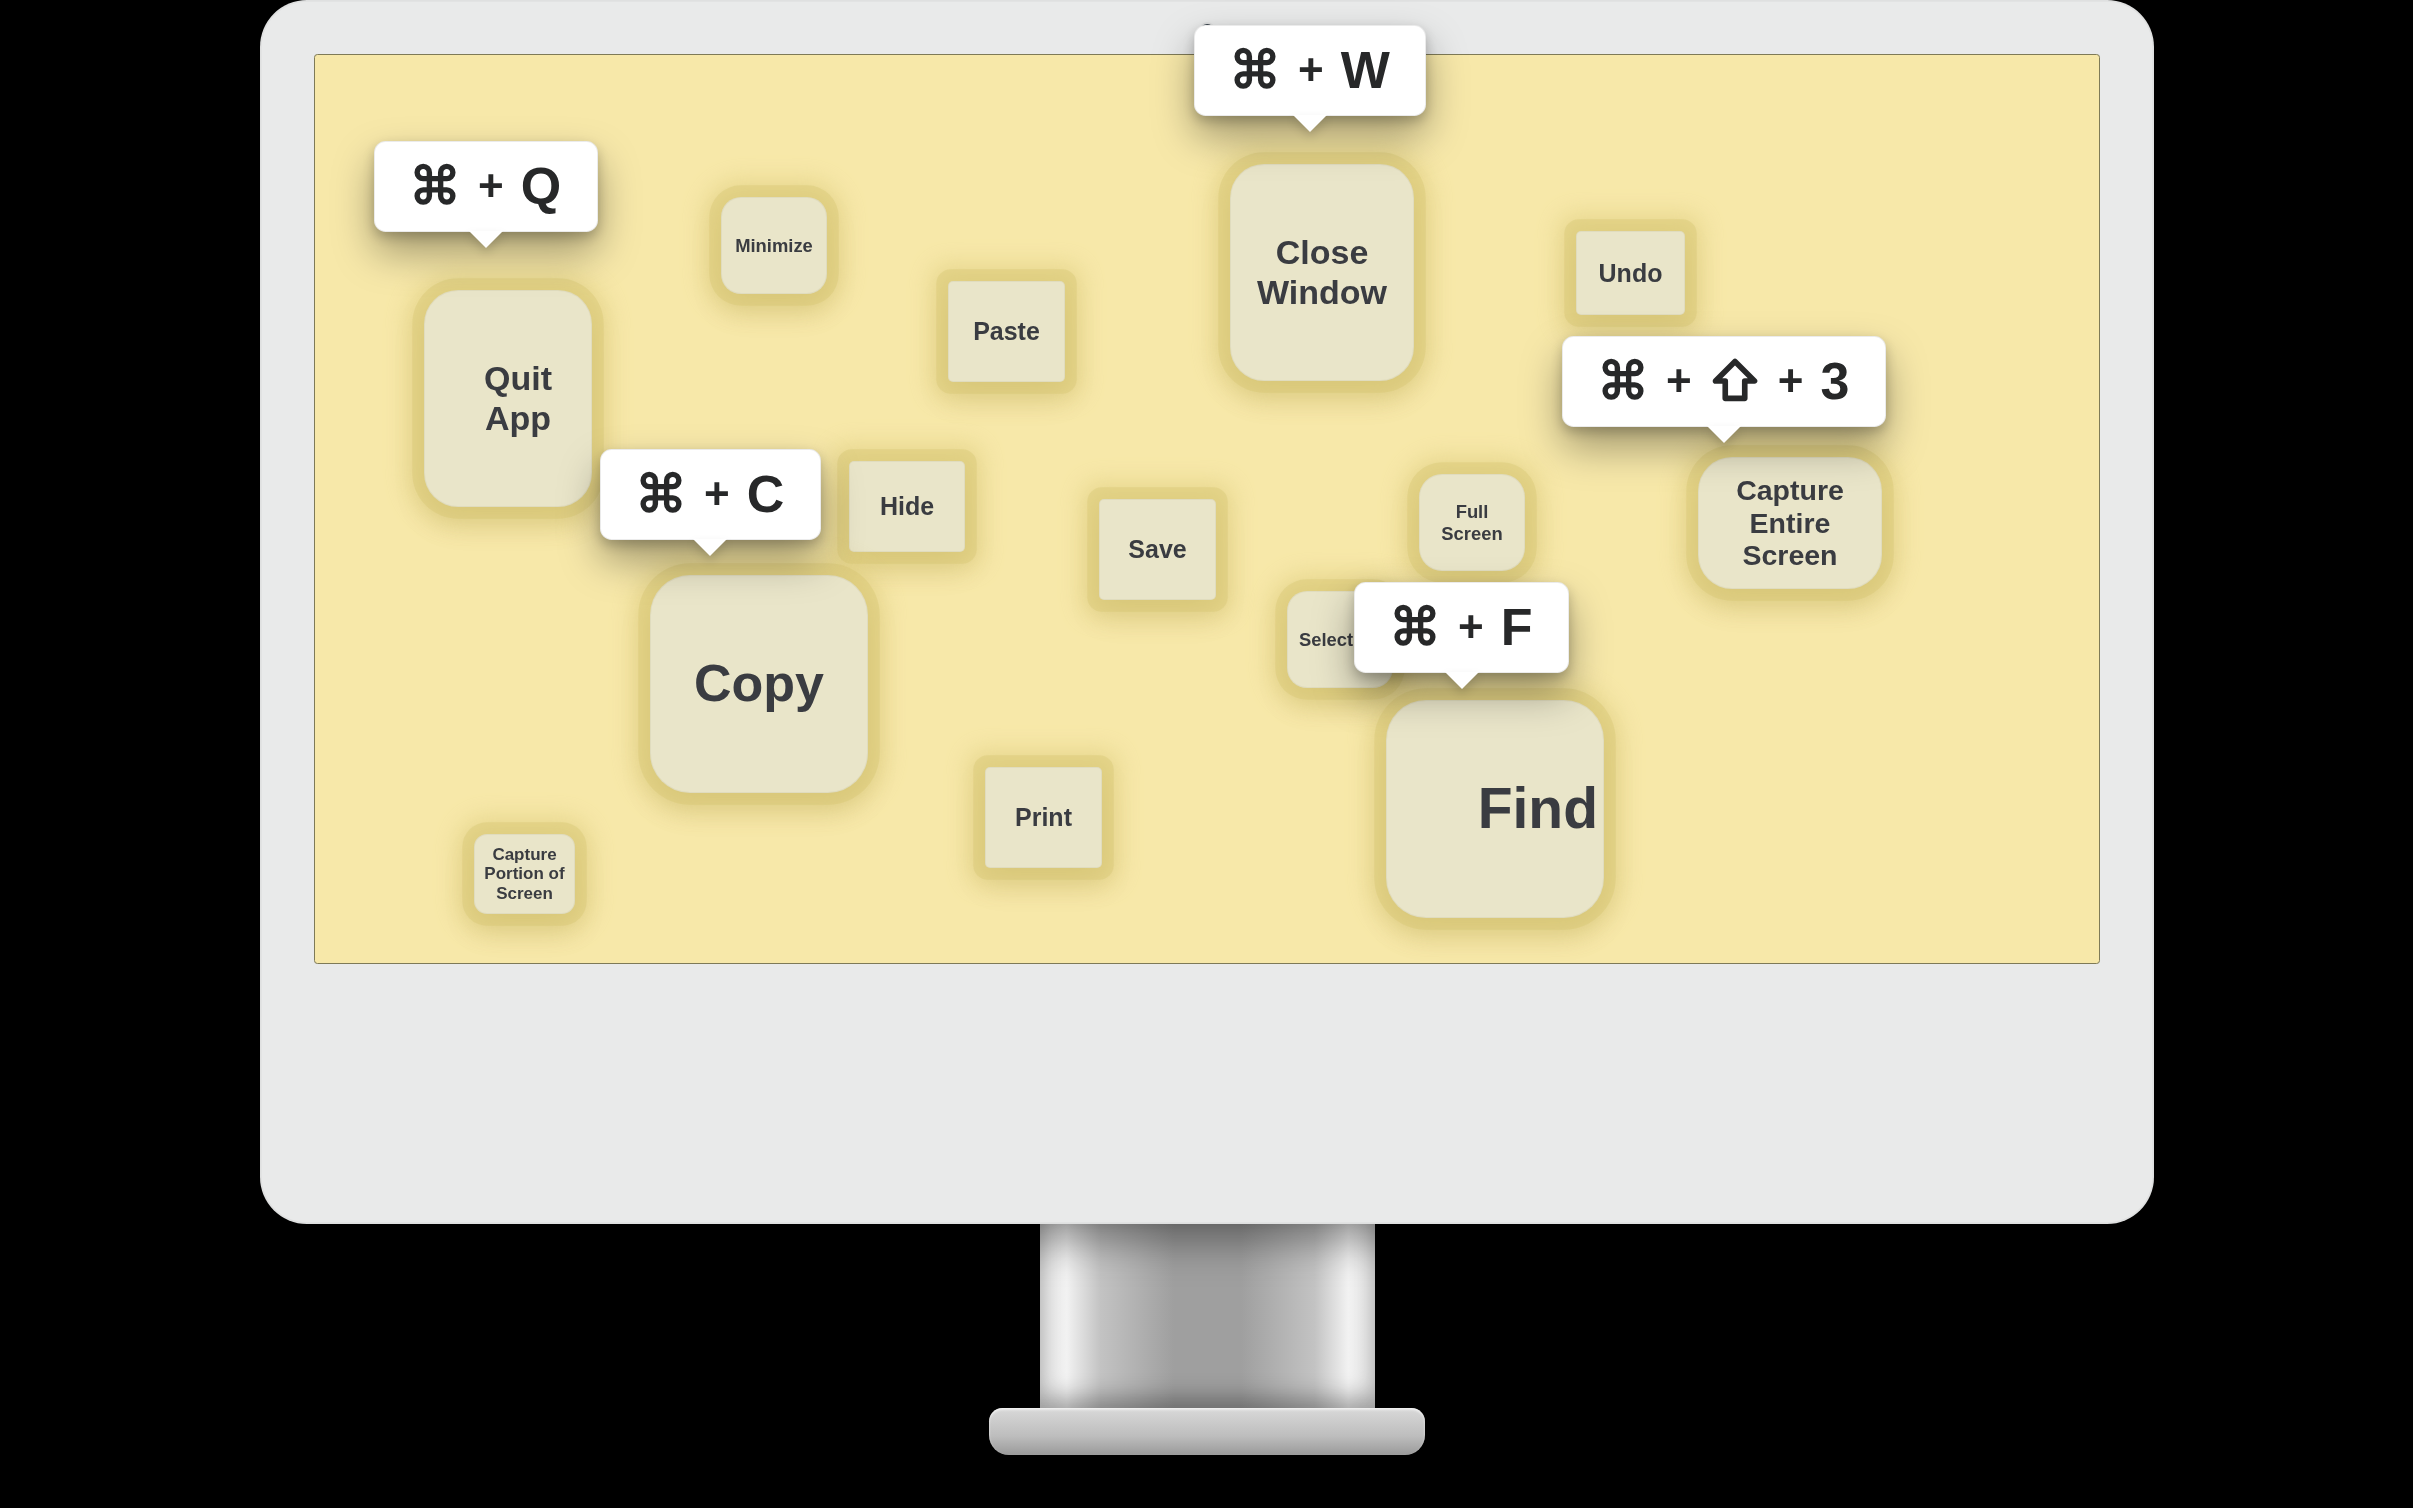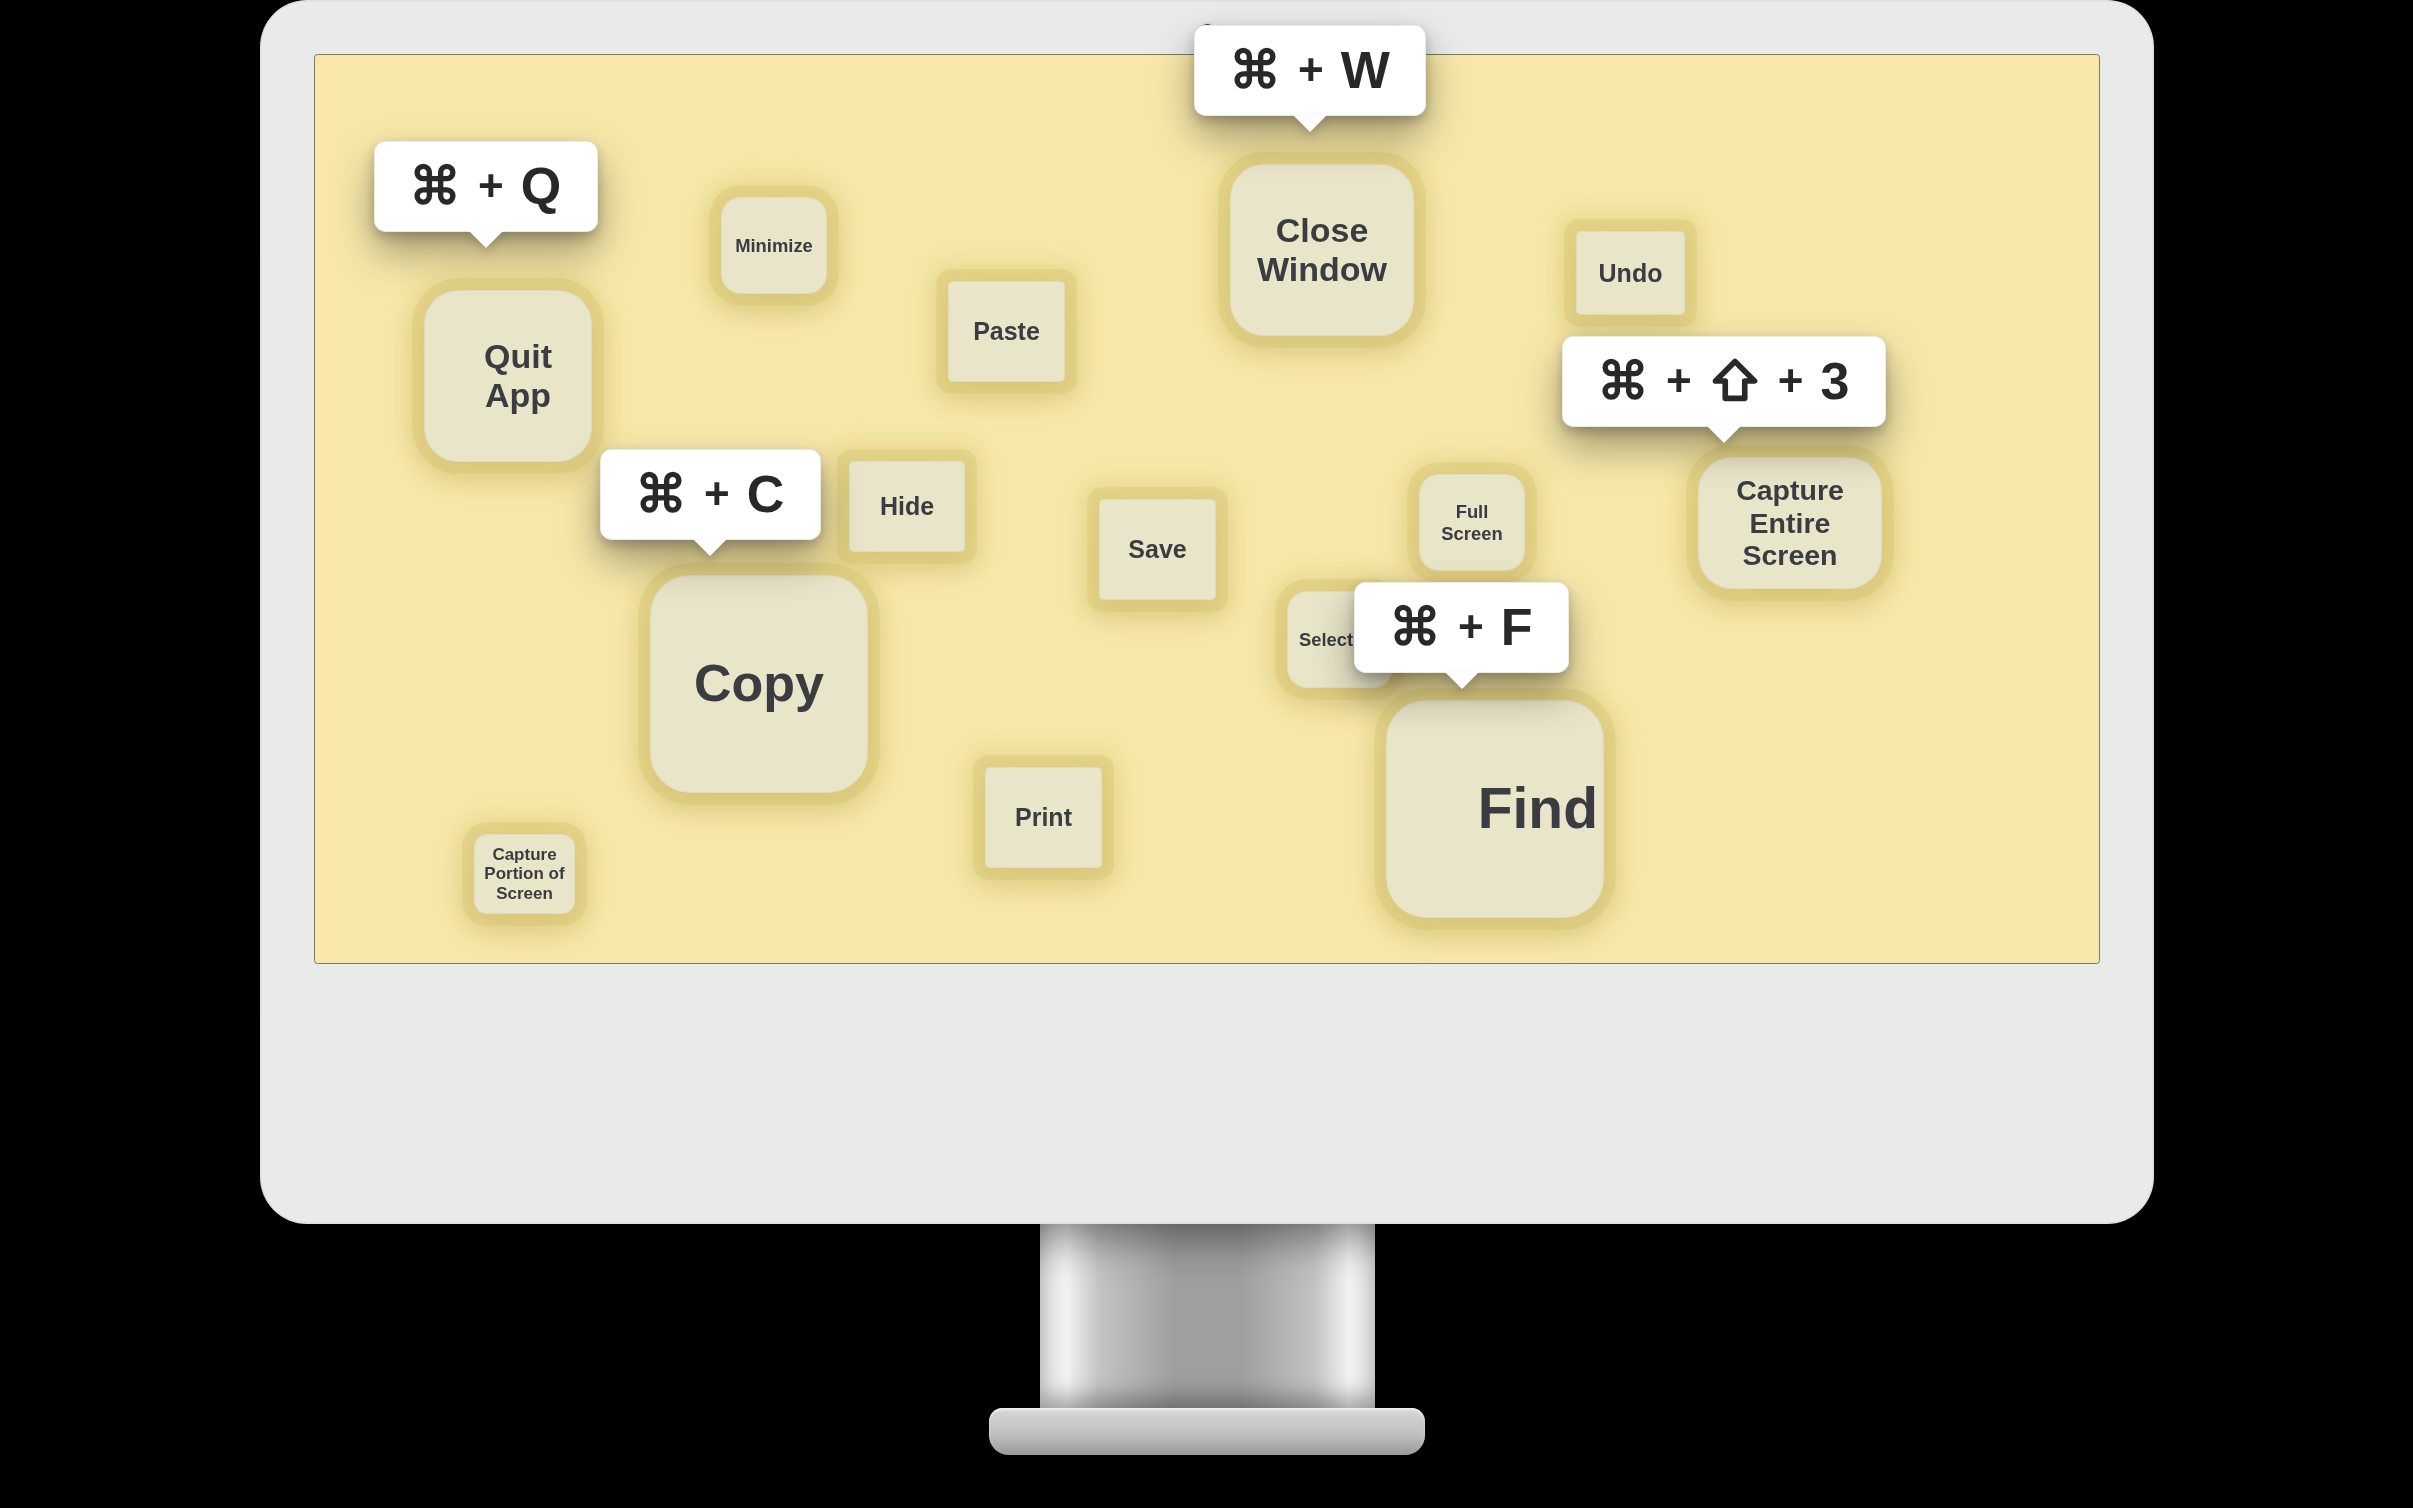--- a/index.html
+++ b/index.html
@@ -84,21 +84,21 @@
     font-weight: 700;
     line-height: 1.15;
     box-shadow:
       0 0 0 11.7px rgba(213,195,110,0.35),
       0 0 22px 17px rgba(213,195,110,0.45),
       0 15px 30px rgba(120,100,30,0.18);
     user-select: none;
     padding: 5px;
   }
   .sz-l { width: 218px; height: 218px; border-radius: 40px; font-size: 47px; }
-  .sz-m { width: 168px; height: 172px; border-radius: 34px; font-size: 34px; }
+  .sz-m { width: 168px; height: 217px; border-radius: 34px; font-size: 34px; }
   .sz-s { width: 117px; height: 101px; border-radius: 5px; font-size: 25px; }
   .sz-xs{ width: 106px; height: 97px; border-radius: 20px; font-size: 18.4px; }
   .sz-xs2{ width: 101px; height: 80px; border-radius: 13px; font-size: 20px; }
 
   
   .bubble {
     position: absolute;
     background: #fff;
     color: #272829;
     font-weight: 800;
@@ -157,21 +157,21 @@
         </div>
 
         <div class="card sz-s" style="left:534px; top:406px; width:116px; height:91px;">
           <span>Hide</span>
         </div>
 
         <div class="card sz-s" style="left:784px; top:444px;">
           <span>Save</span>
         </div>
 
-        <div class="card sz-xs" style="left:1104px; top:419px;">
+        <div class="card sz-xs" style="left:1104px; top:419px;border-radius:23px;">
           <span>Full Screen</span>
         </div>
 
         <div class="card sz-l" style="left:335px; top:520px; font-size:52px;">
           <span>Copy</span>
         </div>
 
         <div class="card sz-s" style="left:670px; top:712px;">
           <span>Print</span>
         </div>

